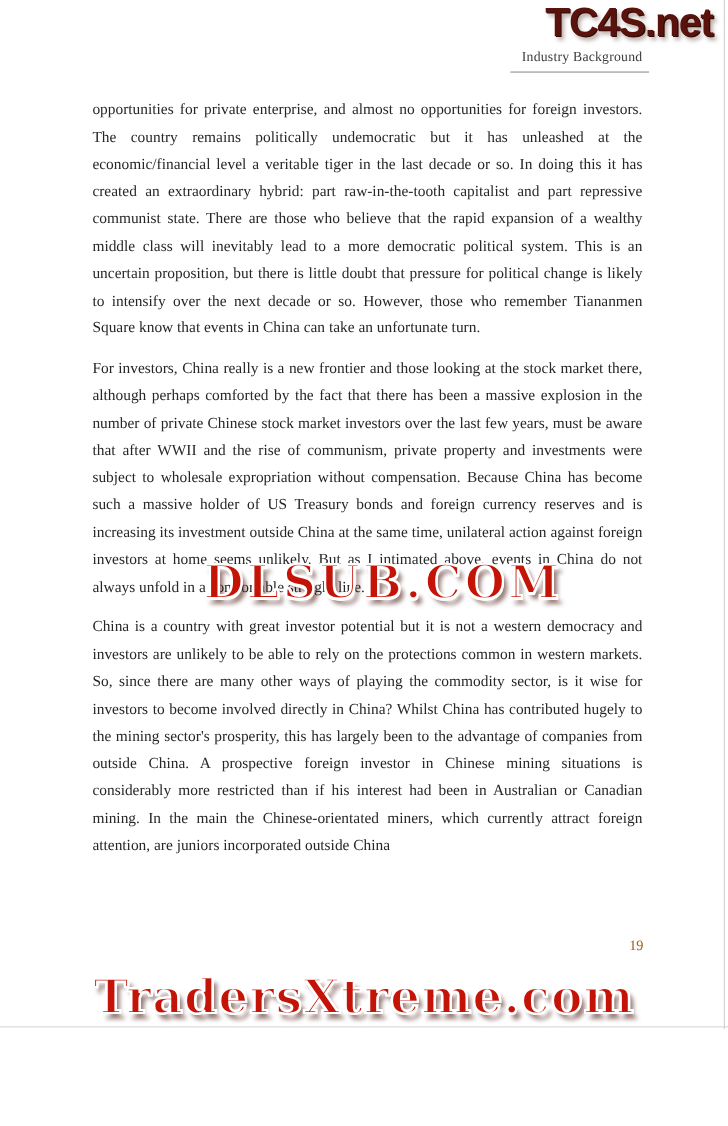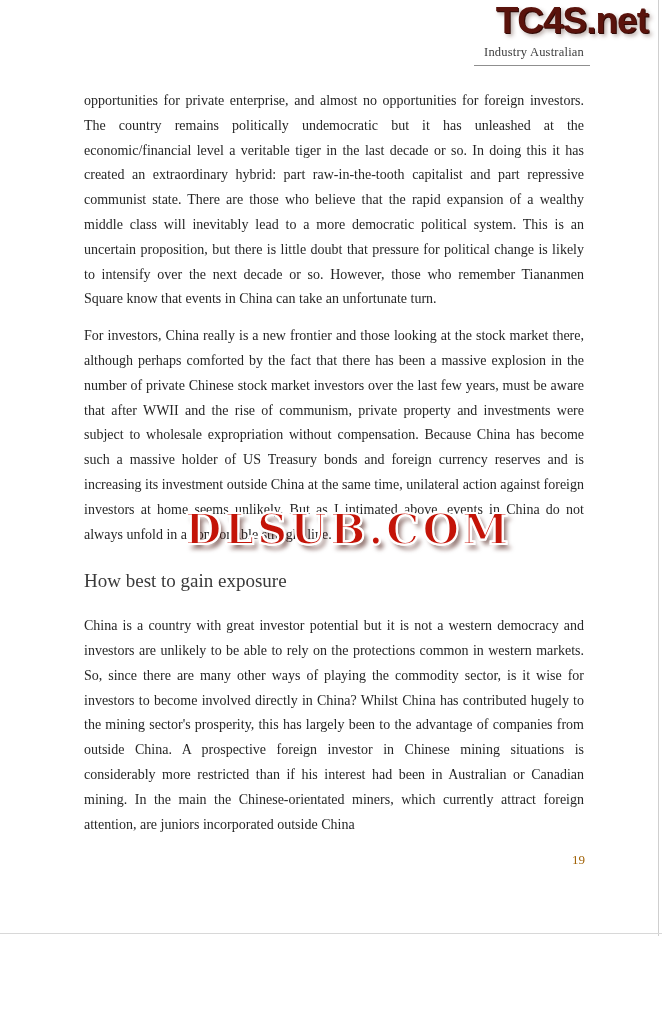--- a/index.html
+++ b/index.html
@@ -131,28 +131,28 @@
 <body>
 
 <div class="page">
 
   <div class="edge-right"></div>
   <div class="edge-bottom"></div>
 
   <div class="logo">TC4S.net</div>
 
   <div class="section-label-wrap">
-    <span class="section-label">Industry Australian</span>
+    <span class="section-label">Industry Background</span>
   </div>
 
   <div class="content">
     <p>opportunities for private enterprise, and almost no opportunities for foreign investors. The country remains politically undemocratic but it has unleashed at the economic/financial level a veritable tiger in the last decade or so. In doing this it has created an extraordinary hybrid: part raw-in-the-tooth capitalist and part repressive communist state. There are those who believe that the rapid expansion of a wealthy middle class will inevitably lead to a more democratic political system. This is an uncertain proposition, but there is little doubt that pressure for political change is likely to intensify over the next decade or so. However, those who remember Tiananmen Square know that events in China can take an unfortunate turn.</p>
     <p>For investors, China really is a new frontier and those looking at the stock market there, although perhaps comforted by the fact that there has been a massive explosion in the number of private Chinese stock market investors over the last few years, must be aware that after WWII and the rise of communism, private property and investments were subject to wholesale expropriation without compensation. Because China has become such a massive holder of US Treasury bonds and foreign currency reserves and is increasing its investment outside China at the same time, unilateral action against foreign investors at home seems unlikely. But as I intimated above, events in China do not always unfold in a comfortable straight line.</p>
-    <h2 class="section-heading">How best to gain exposure</h2>
     <p>China is a country with great investor potential but it is not a western democracy and investors are unlikely to be able to rely on the protections common in western markets. So, since there are many other ways of playing the commodity sector, is it wise for investors to become involved directly in China? Whilst China has contributed hugely to the mining sector's prosperity, this has largely been to the advantage of companies from outside China. A prospective foreign investor in Chinese mining situations is considerably more restricted than if his interest had been in Australian or Canadian mining. In the main the Chinese-orientated miners, which currently attract foreign attention, are juniors incorporated outside China</p>
   </div>
 
   <div class="wm-center">DLSUB.COM</div>
 
   <div class="page-number">19</div>
 
+  <div class="wm-bottom">TradersXtreme.com</div>
 
 </div>
 
 </body></html>

